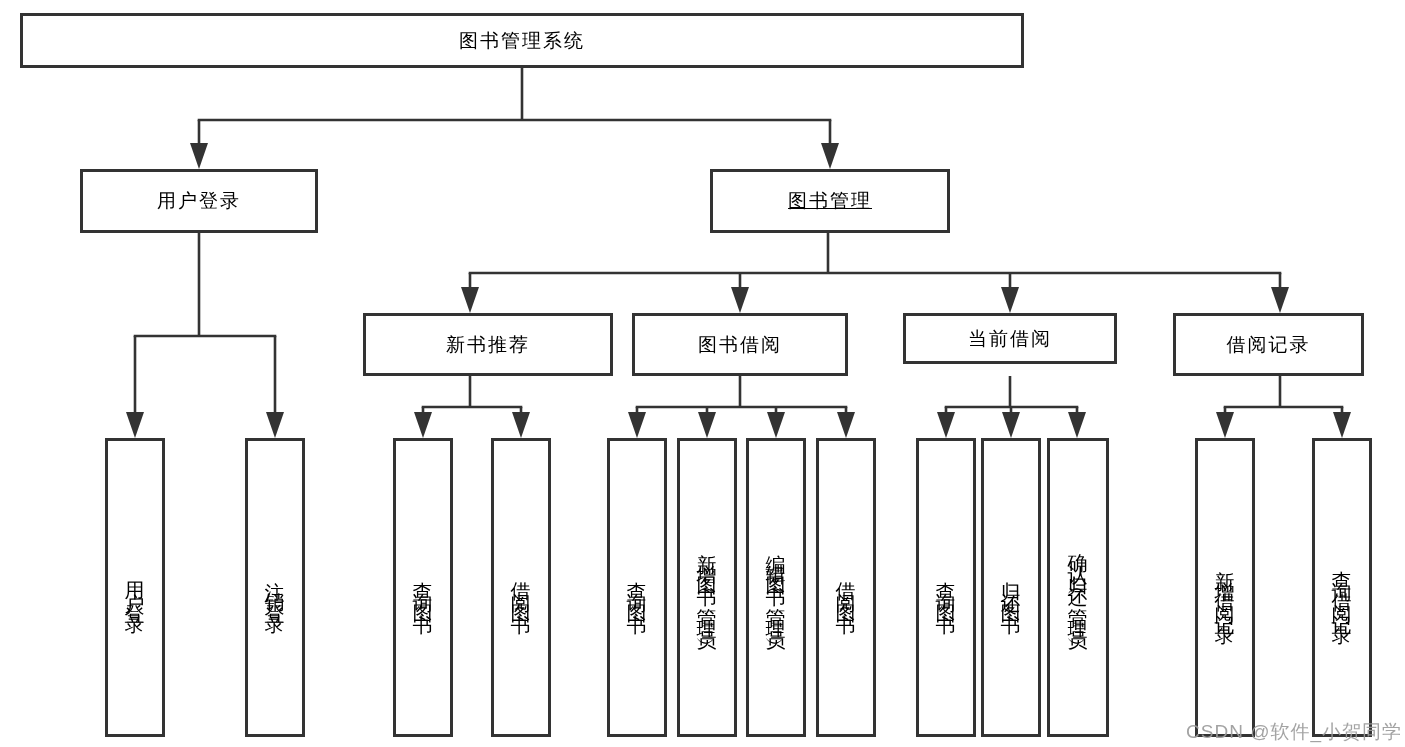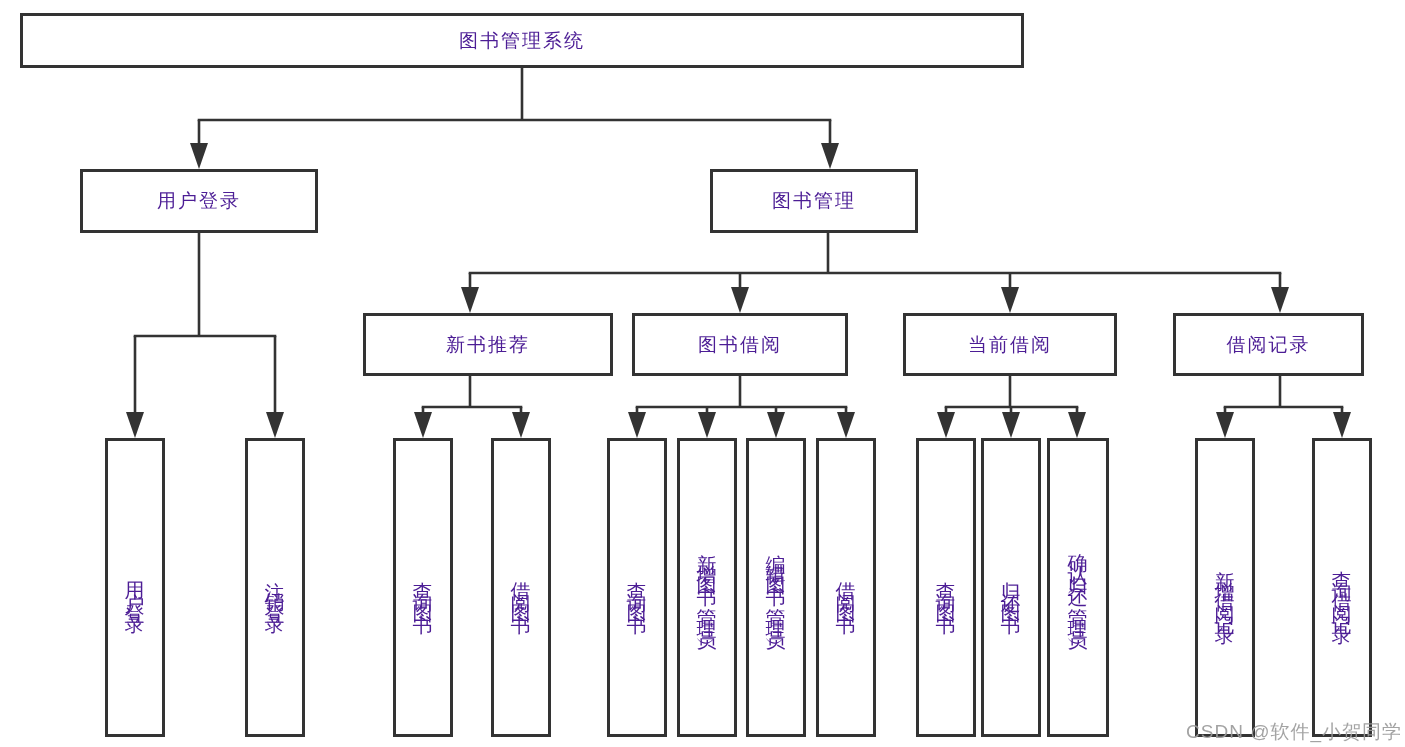--- a/index.html
+++ b/index.html
@@ -17,42 +17,42 @@
     left: 0; top: 0;
     width: 1405px; height: 747px;
   }
   .node {
     position: absolute;
     border: 3px solid #333333;
     background: #ffffff;
     display: flex;
     align-items: center;
     justify-content: center;
-    color: #4c1d95;
+    color: #000000;
   }
   .node .lbl {
     font-size: 19px;
     letter-spacing: 2px;
     white-space: nowrap;
   }
   .leaf .lbl {
     writing-mode: vertical-rl;
     text-orientation: mixed;
     white-space: normal;
     font-size: 20px;
     line-height: 1;
     letter-spacing: 11px;
   }
   
   .n-root          { left: 20px;   top: 13px;  width: 1004px; height: 55px; }
   .n-user-login    { left: 80px;   top: 169px; width: 238px;  height: 64px; }
-  .n-book-mgmt     { left: 710px;  top: 169px; width: 208px;  height: 64px; }
+  .n-book-mgmt     { left: 710px;  top: 169px; width: 240px;  height: 64px; text-decoration: underline; }
   .n-newbook       { left: 363px;  top: 313px; width: 250px;  height: 63px; }
   .n-borrow        { left: 632px;  top: 313px; width: 216px;  height: 63px; }
-  .n-current       { left: 903px;  top: 313px; width: 214px;  height: 63px; }
+  .n-current       { left: 903px;  top: 313px; width: 214px;  height: 51px; }
   .n-records       { left: 1173px; top: 313px; width: 191px;  height: 63px; }
   .leaf            { top: 438px; width: 60px; height: 299px; }
   .l-login         { left: 105px; }
   .l-logout        { left: 245px; }
   .l-query1        { left: 393px; }
   .l-borrow1       { left: 491px; }
   .l-query2        { left: 607px; }
   .l-add-book      { left: 677px; }
   .l-edit-book     { left: 746px; }
   .l-borrow2       { left: 816px; }

